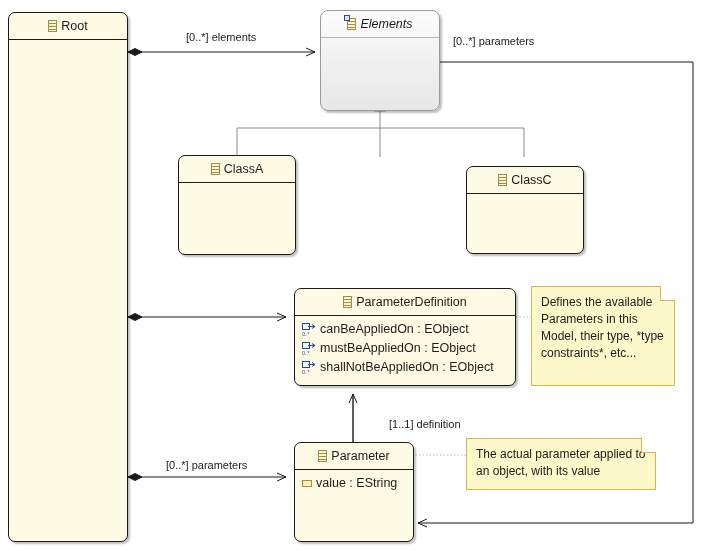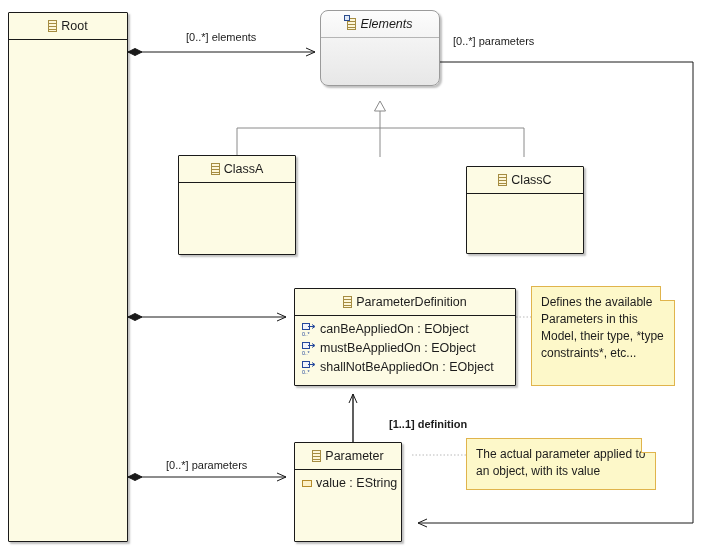--- a/index.html
+++ b/index.html
@@ -15,21 +15,21 @@
     width: 701px;
     height: 550px;
     background: #ffffff;
     overflow: hidden;
   }
   
   .uml-class {
     position: absolute;
     box-sizing: border-box;
     border: 1px solid #1a1a1a;
-    border-radius: 1px;
+    border-radius: 7px;
     background: #fdfbe4;
     box-shadow: 2px 2px 2px rgba(0,0,0,0.25);
     overflow: hidden;
   }
   .uml-class .cls-header {
     height: 26px;
     line-height: 26px;
     text-align: center;
     font-size: 12.5px;
     color: #1c1c1c;
@@ -149,21 +149,21 @@
   }
   
   .edge-label {
     position: absolute;
     font-size: 11px;
     color: #1c1c1c;
     white-space: nowrap;
     background: transparent;
   }
   .edge-label.bold {
-    font-weight: bold;
+    font-weight: normal;
     padding-left: 31px;
   }
   svg.wires {
     position: absolute;
     left: 0;
     top: 0;
     width: 701px;
     height: 550px;
     pointer-events: none;
   }
@@ -220,21 +220,21 @@
     <line x1="412" y1="455" x2="466" y2="455" stroke="#b9b9b9" stroke-width="1" stroke-dasharray="1.5,2"></line>
   </svg>
 
   <div class="uml-class" style="left:8px; top:12px; width:120px; height:530px;">
     <div class="cls-header">
       <span class="ico-class"></span><span>Root</span>
     </div>
     <div class="cls-body"></div>
   </div>
 
-  <div class="uml-class abstract" style="left:320px; top:10px; width:120px; height:76px;">
+  <div class="uml-class abstract" style="left:320px; top:10px; width:120px; height:101px;">
     <div class="cls-header">
       <span class="ico-class"><span class="ico-abstract-badge"></span></span><span>Elements</span>
     </div>
     <div class="cls-body"></div>
   </div>
 
   <div class="uml-class" style="left:178px; top:155px; width:118px; height:100px;">
     <div class="cls-header">
       <span class="ico-class"></span><span>ClassA</span>
     </div>
@@ -277,21 +277,21 @@
           <span class="rbox"></span>
           <svg class="rarrow" viewBox="0 0 8 5" xmlns="http://www.w3.org/2000/svg">
             <path d="M0,2.5 L6,2.5 M4,0.5 L7,2.5 L4,4.5" fill="none" stroke="#24489c" stroke-width="1"></path>
           </svg>
           <span class="rmult">0..*</span>
         </span><span>shallNotBeAppliedOn : EObject</span>
       </div>
     </div>
   </div>
 
-  <div class="uml-class" style="left:294px; top:442px; width:108px; height:100px;">
+  <div class="uml-class" style="left:294px; top:442px; width:120px; height:100px;">
     <div class="cls-header">
       <span class="ico-class"></span><span>Parameter</span>
     </div>
     <div class="cls-body">
       <div class="attr-row">
         <span class="ico-attr"></span><span>value : EString</span>
       </div>
     </div>
   </div>
 

